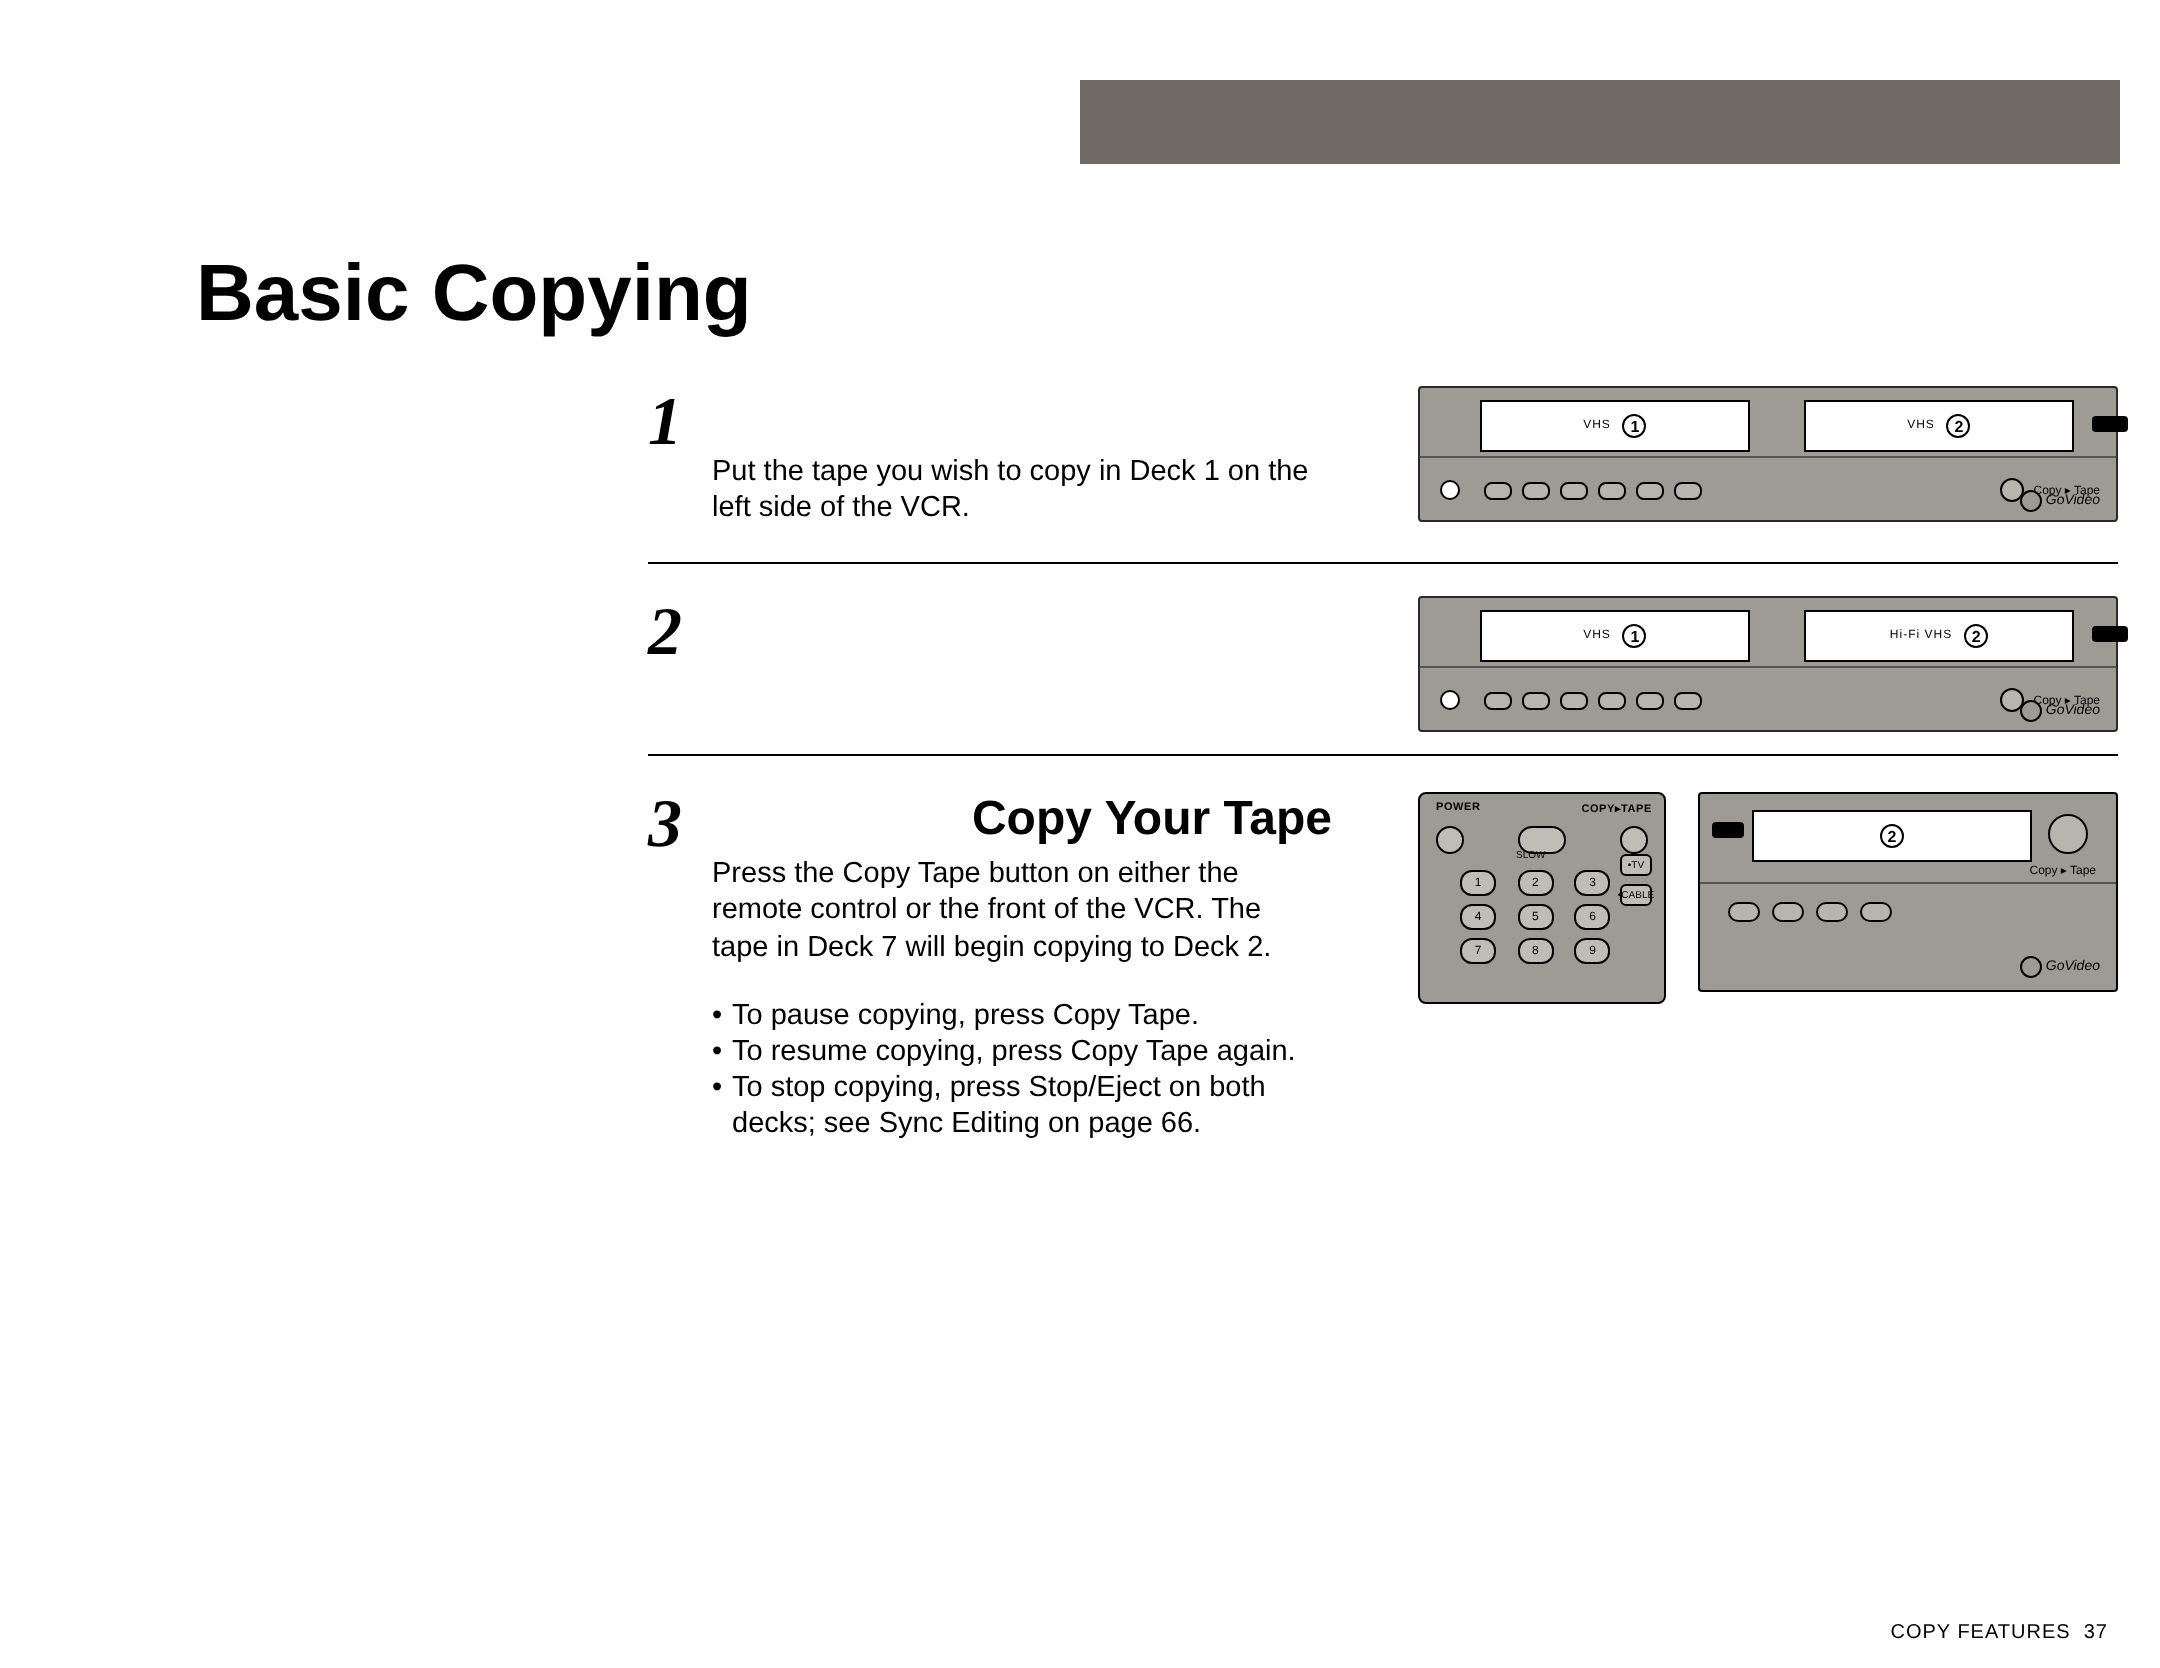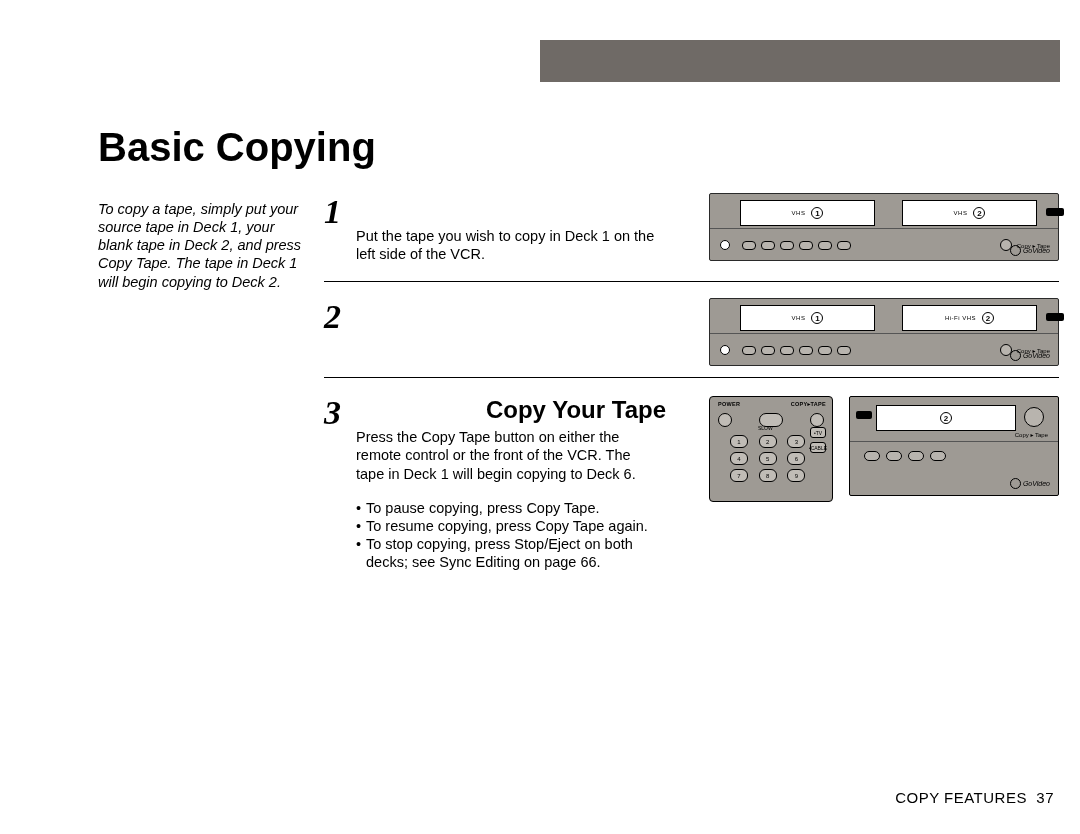--- a/index.html
+++ b/index.html
@@ -52,32 +52,31 @@
   .deck2 { width:210px; height:100px; background:#9e9a94; border:1.2px solid #000; border-radius:2px; position:relative;}
   .deck2-slot{position:absolute;top:8px;left:26px;width:140px;height:26px;background:#fff;border:1px solid #000;display:flex;align-items:center;justify-content:center;gap:4px;}
   .deck2 .knob{position:absolute;top:10px;right:14px;width:20px;height:20px;border:1.2px solid #000;border-radius:50%;background:#b8b4ae;}
   .deck2 .lbl{position:absolute;top:34px;right:10px;font-size:6px;}
   .deck2 .row2{position:absolute;top:54px;left:14px;display:flex;gap:6px;}
   .deck2 .row2 span{width:16px;height:10px;border:1px solid #000;border-radius:5px;background:#b8b4ae;}
   .deck2 .sep{position:absolute;top:44px;left:0;width:100%;height:1px;background:#555;}
   .deck2 .logo2{position:absolute;bottom:6px;right:8px;font-size:7px;font-style:italic;display:flex;align-items:center;gap:2px;}
   .deck2 .logo2::before{content:"";width:9px;height:9px;border:1px solid #000;border-radius:50%;}
   .deck2 .hifi2{position:absolute;top:14px;left:6px;width:16px;height:8px;background:#000;border-radius:2px;}
-  .footer { position: absolute; bottom: 28px; right: 26px; font-size: 15px; letter-spacing: 0.5px; }
+  .footer { position: absolute; bottom: 12px; right: 26px; font-size: 10px; letter-spacing: 0.5px; }
   .step3 .step-body { max-width: 310px; }
   .mid-label{font-size:5px;position:absolute;}
 </style>
 </head>
 <body>
 
 <div class="page">
   <div class="top-bar"></div>
   <h1 class="title">Basic Copying</h1>
 
-  <p class="intro">To copy a tape, simply put your source tape in Deck 1, your blank tape in Deck 2, and press Copy Tape. The tape in Deck 1 will begin copying to Deck 2.</p>
 
   <div class="steps">
 
     <div class="step bordered" style="position:relative; min-height:78px;">
       <div class="num">1</div>
       <div class="step-body">
         <div class="step-title">Insert Source Tape</div>
         <div class="step-text">Put the tape you wish to copy in Deck 1 on the left side of the VCR.</div>
       </div>
       <div class="illus-wrap">
@@ -155,21 +154,21 @@
               <span>GoVideo</span>
             </div>
         </div>
       </div>
     </div>
 
     <div class="step step3" style="position:relative; min-height:160px;">
       <div class="num">3</div>
       <div class="step-body">
         <div class="step-title">Copy Your Tape</div>
-        <div class="step-text">Press the Copy Tape button on either the remote control or the front of the VCR. The tape in Deck 1 will begin copying to Deck 6.</div>
+        <div class="step-text">Press the Copy Tape button on either the remote control or the front of the VCR. The tape in Deck 7 will begin copying to Deck 2.</div>
         <ul class="step-list">
           <li>To pause copying, press Copy Tape.</li>
           <li>To resume copying, press Copy Tape again.</li>
           <li>To stop copying, press Stop/Eject on both decks; see Sync Editing on page 66.</li>
         </ul>
       </div>
       <div class="step3-illus">
 
         <div class="remote">
           <span class="rlabel power">POWER</span>

